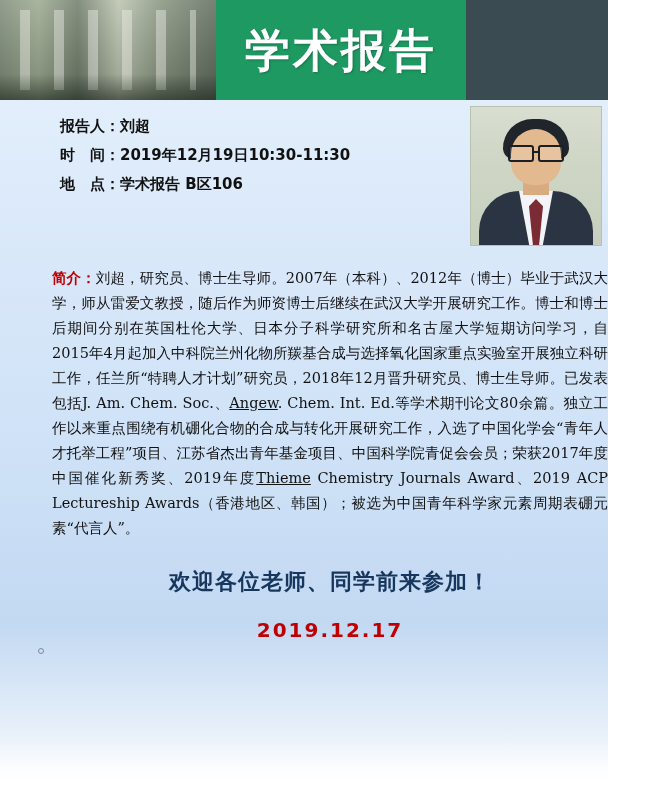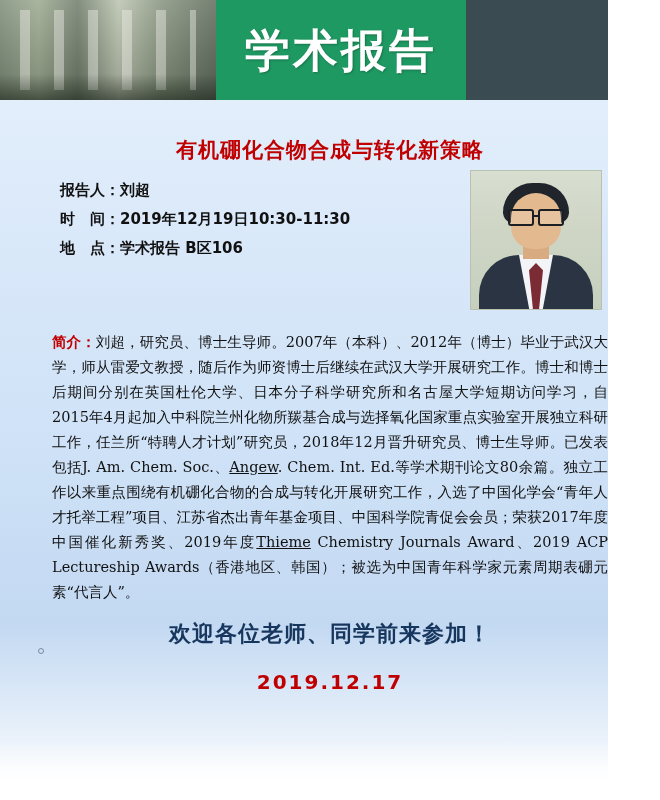--- a/index.html
+++ b/index.html
@@ -255,21 +255,21 @@
     color: #c00000;
     font-weight: bold;
     font-family: "DejaVu Sans", sans-serif;
   }
   #abstract .u {
     text-decoration: underline;
   }
 
   
   #welcome {
-    margin-top: 14px;
+    margin-top: 26px;
     text-align: center;
     font-family: "DejaVu Sans", sans-serif;
     font-size: 22px;
     font-weight: bold;
     color: #17365d;
     letter-spacing: 1px;
   }
   #date {
     margin-top: 21px;
     text-align: center;
@@ -306,21 +306,20 @@
     <div class="hdr-photo"></div>
 
     <div class="hdr-green">
       <span class="hdr-green-title">学术报告</span>
     </div>
 
   </div>
 
   <div id="body">
 
-    <div id="talk-title">有机硼化合物合成与转化新策略</div>
 
     <div id="info-row">
       <div id="info-list">
         <div class="info-line">
           <span class="info-label">报告人：</span><span class="info-value">刘超</span>
         </div>
         <div class="info-line">
           <span class="info-label">时　间：</span><span class="info-value">2019年12月19日10:30-11:30</span>
         </div>
         <div class="info-line">

